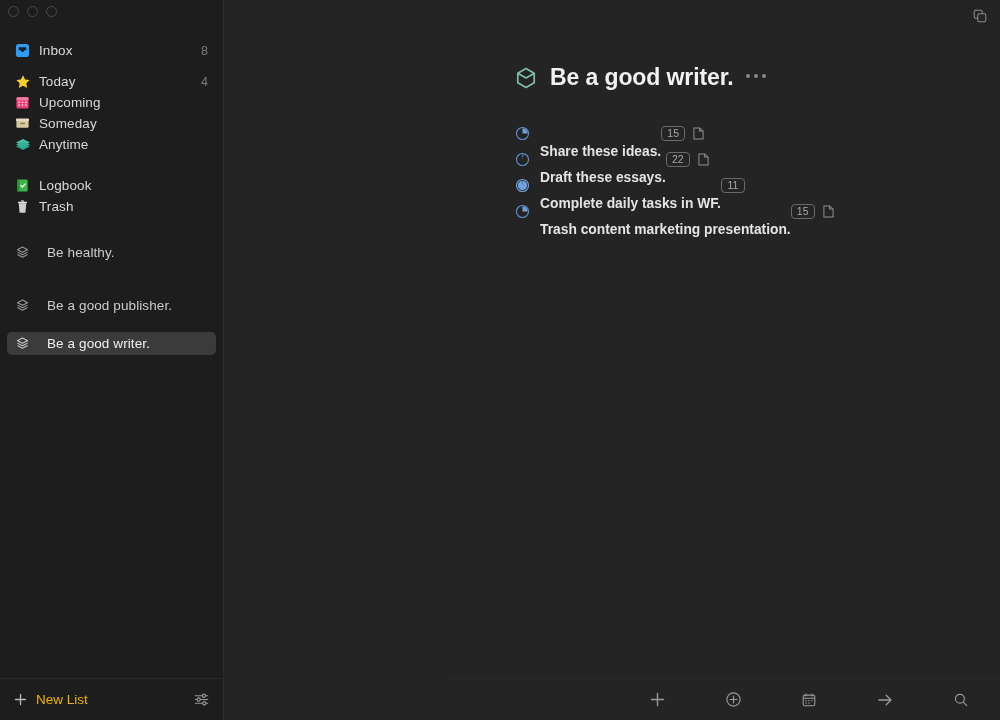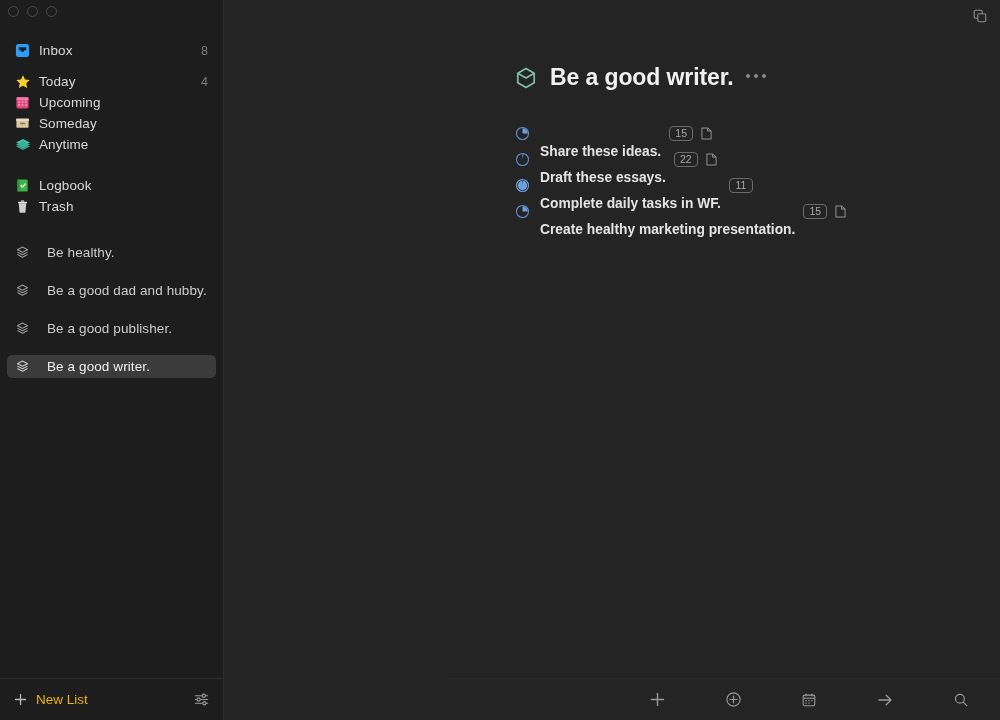--- a/index.html
+++ b/index.html
@@ -66,21 +66,20 @@
   .dot { width: 4px; height: 4px; border-radius: 50%; background: #8a8a8a; }
 
   .tasks { margin-top: 29px; }
   .task {
     display: flex; align-items: center; height: 26px; gap: 0;
     cursor: default;
   }
   .pie-wrap { width: 17px; height: 17px; flex: 0 0 17px; margin-right: 9px; display: flex; align-items: center; justify-content: center; }
   .task-label { font-size: 13.8px; font-weight: bold; color: #e4e4e4; letter-spacing: 0px; margin-top: 36px; }
   .badge {
-    margin-left: 8px;
     min-width: 24px; height: 15px;
     border: 1px solid #6a6a6a; border-radius: 4px;
     font-size: 10.5px; color: #a8a8a8;
     display: inline-flex; align-items: center; justify-content: center;
     padding: 0 3px; line-height: 1;
   }
   .note-ico { margin-left: 8px; width: 11px; height: 14px; display: inline-flex; align-items: center; }
 
   
   .bottom {
@@ -210,32 +209,20 @@
               <path d="M2.6 7.6L8 10.4 13.4 7.6"></path>
               <path d="M2.6 10.2L8 13 13.4 10.2"></path>
             </g>
           </svg>
         </span>
         <span class="nav-label">Be healthy.</span>
       </div>
 
       <div class="gap-area"></div>
 
-      <div class="nav-row area-row">
-        <span class="nav-ico">
-          <svg width="15" height="15" viewBox="0 0 16 16">
-            <g fill="none" stroke="#9a9a9a" stroke-width="1.1" stroke-linejoin="round">
-              <path d="M8 2.2L13.4 5 8 7.8 2.6 5z"></path>
-              <path d="M2.6 7.6L8 10.4 13.4 7.6"></path>
-              <path d="M2.6 10.2L8 13 13.4 10.2"></path>
-            </g>
-          </svg>
-        </span>
-        <span class="nav-label">Be a good dad and hubby.</span>
-      </div>
 
       <div class="gap-area"></div>
 
       <div class="nav-row area-row">
         <span class="nav-ico">
           <svg width="15" height="15" viewBox="0 0 16 16">
             <g fill="none" stroke="#9a9a9a" stroke-width="1.1" stroke-linejoin="round">
               <path d="M8 2.2L13.4 5 8 7.8 2.6 5z"></path>
               <path d="M2.6 7.6L8 10.4 13.4 7.6"></path>
               <path d="M2.6 10.2L8 13 13.4 10.2"></path>
@@ -361,21 +348,21 @@
           <span class="badge">11</span>
         </div>
 
         <div class="task">
           <span class="pie-wrap">
             <svg width="15" height="15" viewBox="0 0 16 16">
               <circle cx="8" cy="8" r="6.4" fill="none" stroke="#5e8fd0" stroke-width="1.2"></circle>
               <path d="M8 8 L8 2.4 A5.6 5.6 0 0 1 13.6 8 Z" fill="#6fa0dd"></path>
             </svg>
           </span>
-          <span class="task-label">Create healthy marketing presentation.</span>
+          <span class="task-label">Trash content marketing presentation.</span>
           <span class="badge">15</span>
           <span class="note-ico">
             <svg width="11" height="13" viewBox="0 0 12 14">
               <path d="M1 1h6.4L11 4.4V13H1z" fill="none" stroke="#8f8f8f" stroke-width="1.1" stroke-linejoin="round"></path>
               <path d="M7.2 1v3.4H11" fill="none" stroke="#8f8f8f" stroke-width="1.1" stroke-linejoin="round"></path>
             </svg>
           </span>
         </div>
 
       </div>

